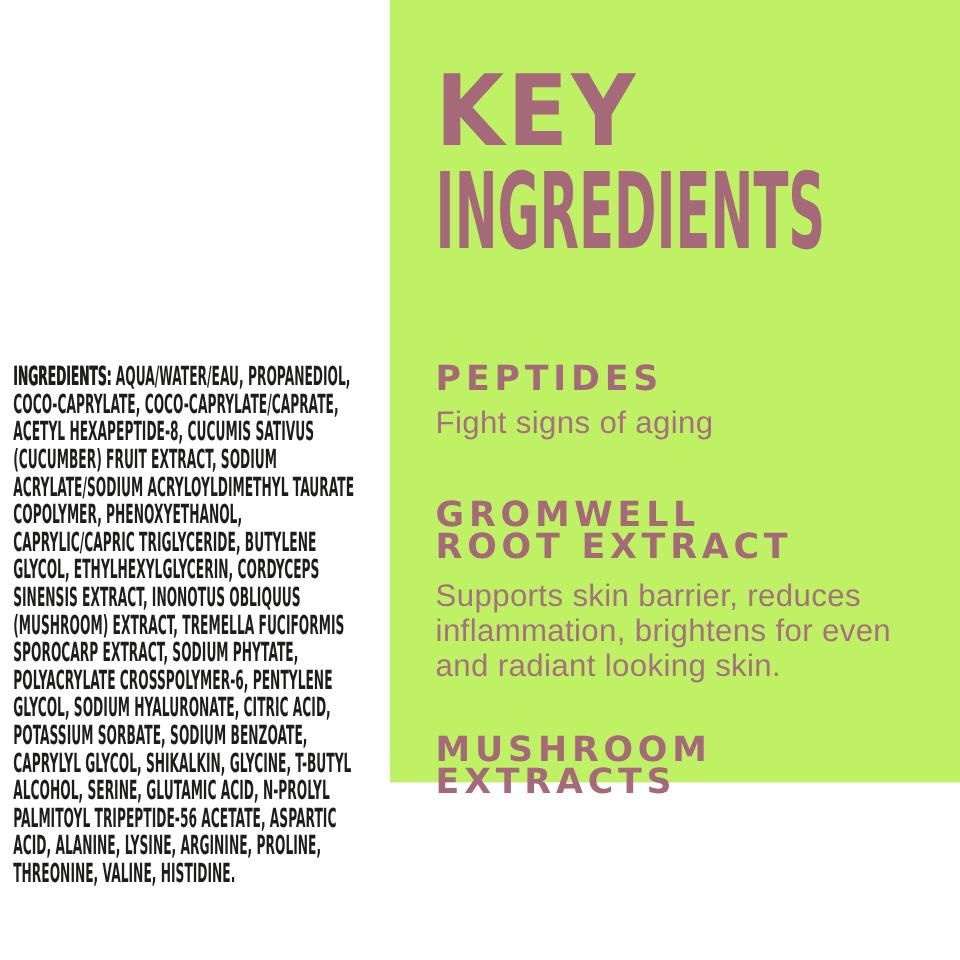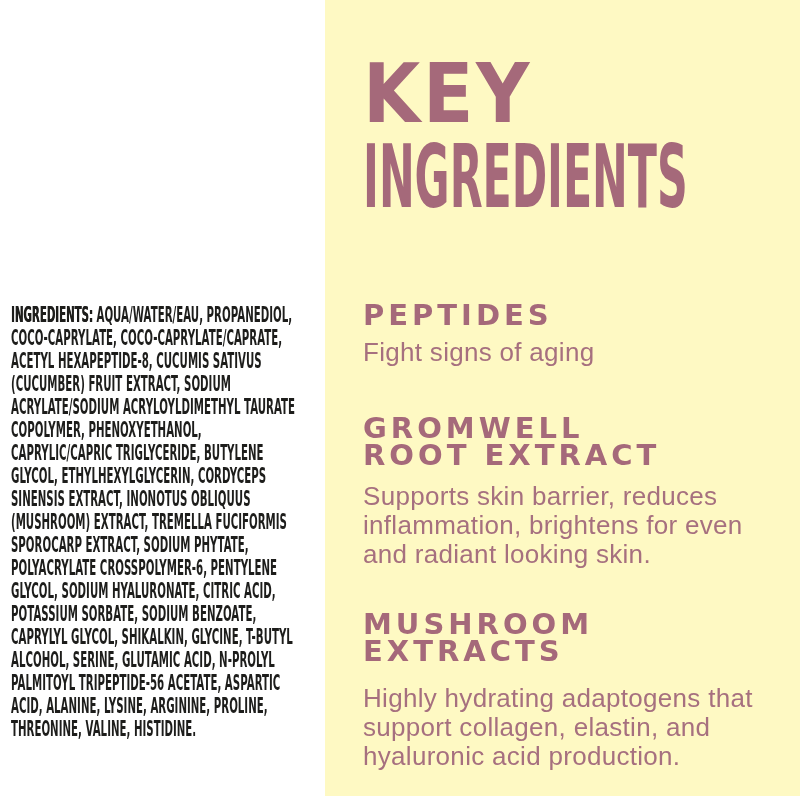--- a/index.html
+++ b/index.html
@@ -24,22 +24,22 @@
     color:#1d1d1b;
     white-space:pre-line;
     transform:scaleX(.465);
     transform-origin:left top;
   }
   .ing-label{
     text-shadow:.7px 0 0 currentColor;
   }
   
   .right-panel{
-    position:absolute;left:325px;top:0;width:475px;height:796px;
-    background:#fef9c3;
+    position:absolute;left:325px;top:0;width:475px;height:652px;
+    background:#bef264;
   }
   .title-key{
     position:absolute;left:38px;top:53px;
     font-family:"DejaVu Sans",sans-serif;
     font-weight:700;font-size:82px;line-height:1;
     letter-spacing:3px;
     color:#a5697a;
     white-space:nowrap;
     transform:scaleX(.9);
     transform-origin:left top;
@@ -113,19 +113,16 @@
     <p class="sec-body b-peptides">Fight signs of aging</p>
 
     <h2 class="sec-heading h-gromwell">GROMWELL
 ROOT EXTRACT</h2>
     <p class="sec-body b-gromwell">Supports skin barrier, reduces
 inflammation, brightens for even
 and radiant looking skin.</p>
 
     <h2 class="sec-heading h-mushroom">MUSHROOM
 EXTRACTS</h2>
-    <p class="sec-body b-mushroom">Highly hydrating adaptogens that
-support collagen, elastin, and
-hyaluronic acid production.</p>
 
   </section>
 
 </div>
 
 </body></html>

